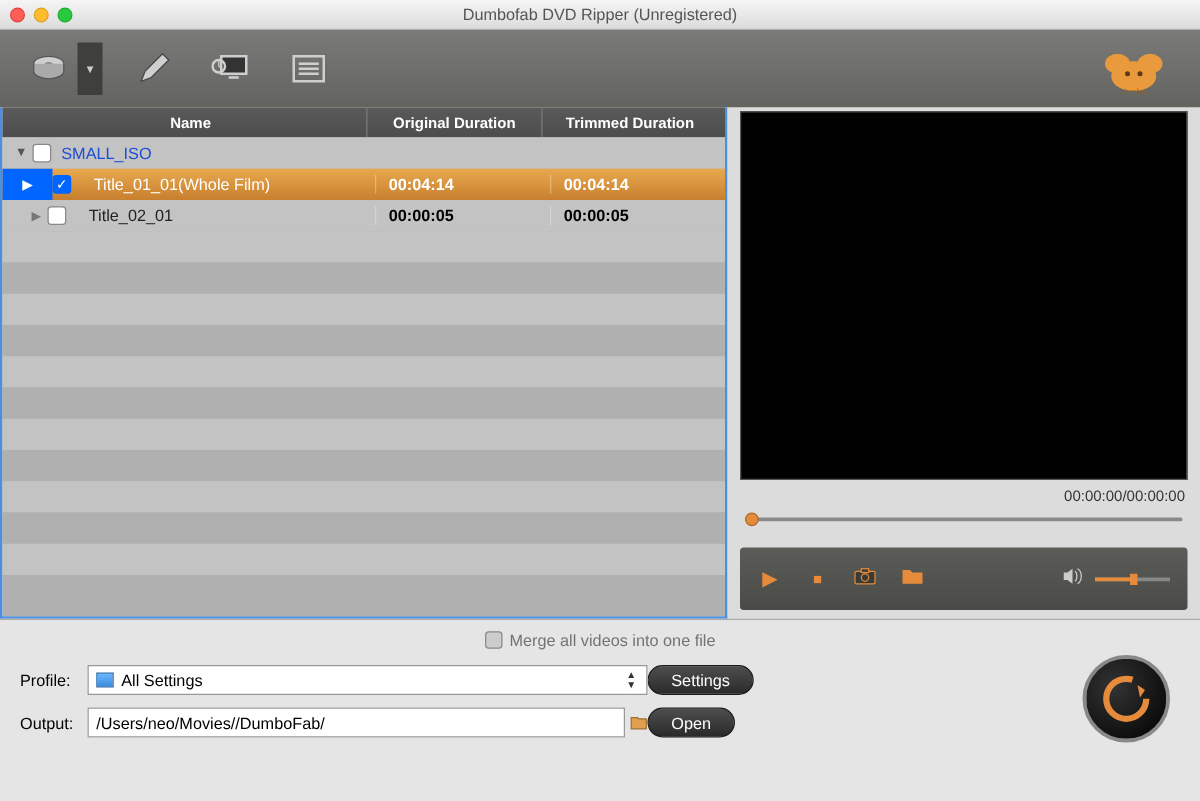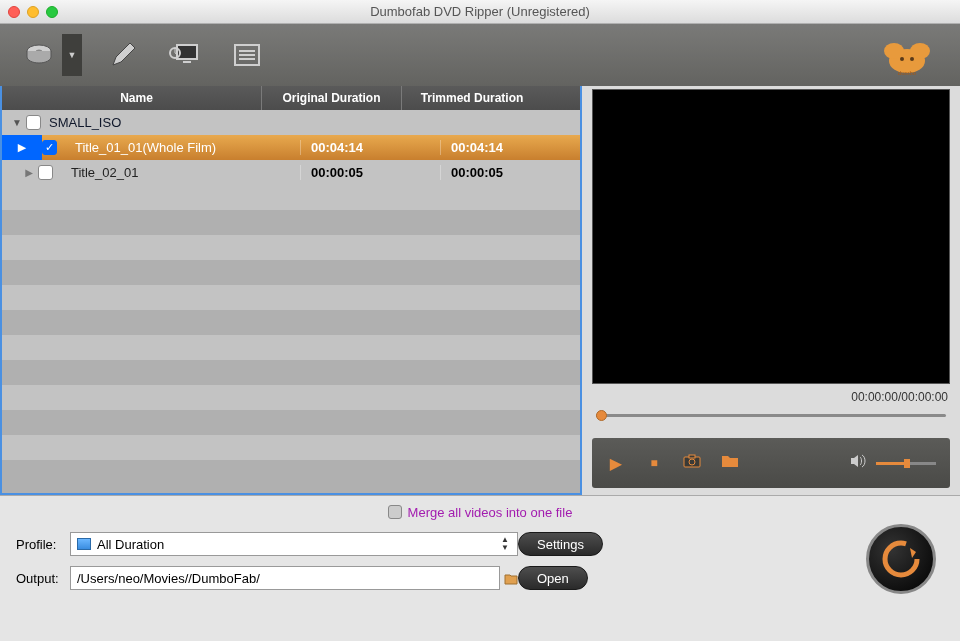--- a/index.html
+++ b/index.html
@@ -16,38 +16,38 @@
 .toolbar { height: 62px; background: linear-gradient(#7a7a78, #636360); display: flex; align-items: center; padding: 0 18px; gap: 20px; }
 .tool-btn { width: 42px; height: 42px; display: flex; align-items: center; justify-content: center; cursor: pointer; }
 .tool-btn svg { width: 32px; height: 32px; }
 .tool-dropdown-handle { width: 20px; height: 42px; background: #3f3f3c; display: flex; align-items: center; justify-content: center; margin-left: -18px; }
 .toolbar-logo { margin-left: auto; width: 70px; height: 44px; }
 
 .content { display: flex; height: 409px; }
 .table-pane { width: 582px; display: flex; flex-direction: column; border: 2px solid #4a90e2; border-top: none; }
 .table-header { height: 24px; background: linear-gradient(#5a5a5a, #4c4c4c); display: flex; color: #fff; font-size: 12px; font-weight: 600; }
 .th { display: flex; align-items: center; border-right: 1px solid #7a7a7a; }
-.th-name { width: 260px; padding-left: 10px; justify-content: center; }
+.th-name { width: 292px; padding-left: 10px; justify-content: center; }
 .th-orig { width: 140px; justify-content: center; }
 .th-trim { width: 140px; justify-content: center; border-right: none; }
 
 .table-body { flex: 1; background: #b0b0b0; }
 .row { height: 25px; display: flex; align-items: center; background: #c3c3c3; font-size: 13px; }
 .row:nth-child(even) { background: #b0b0b0; }
 .row.selected { background: linear-gradient(#e8a94e, #c87f2e); color: #fff; }
 .row.selected .row-name { color: #fff; }
 .play-cell { width: 40px; height: 100%; background: #0066ff; display: flex; align-items: center; justify-content: center; }
 .play-cell.spacer { background: transparent; }
 .tri { color: #fff; font-size: 11px; }
 .expand { width: 18px; text-align: center; color: #555; font-size: 10px; }
 .chk { width: 15px; height: 15px; background: #fff; border: 1px solid #888; border-radius: 3px; margin-right: 8px; display: flex; align-items: center; justify-content: center; }
 .chk.checked { background: #0066ff; border-color: #0066ff; color: #fff; font-size: 11px; }
 .row-name { flex: 1; color: #222; }
 .dur-cell { width: 140px; padding-left: 10px; border-left: 1px solid rgba(255,255,255,0.3); font-weight: bold; }
-.group-row .row-name { font-weight: 400; color: #0f172a; }
+.group-row .row-name { font-weight: 400; color: #1d4ed8; }
 .group-row { background: #c3c3c3 !important; }
 .title-row .row-name { padding-left: 10px; }
 
 .preview-pane { flex: 1; background: #dcdcdc; display: flex; flex-direction: column; padding: 2px 10px 0 10px; }
 .preview-video { width: 358px; height: 295px; background: #000; border: 1px solid #555; margin-top: 1px; }
 .preview-time { text-align: right; font-size: 12px; color: #333; padding: 6px 2px 4px 0; }
 .preview-slider { height: 14px; display: flex; align-items: center; padding: 0 4px; }
 .slider-track { flex: 1; height: 3px; background: #8a8a8a; border-radius: 2px; position: relative; }
 .slider-thumb { position: absolute; left: 0; top: -4px; width: 11px; height: 11px; background: #e68a3c; border-radius: 50%; border: 1px solid #b06a2a; }
 .preview-controls { height: 50px; background: linear-gradient(#5b5b58, #4a4a47); margin-top: 16px; display: flex; align-items: center; padding: 0 14px; gap: 18px; border-radius: 3px; }
@@ -62,21 +62,21 @@
 .fb-select { height: 22px; background: #fff; border: 1px solid #888; display: flex; align-items: center; padding: 0 18px 0 6px; font-size: 12px; position: relative; }
 .fb-select::after { content: "▾"; position: absolute; right: 4px; font-size: 10px; }
 .fb-video { width: 46px; }
 .fb-audio { width: 108px; }
 .fb-sub { width: 86px; }
 .fb-forced { display: flex; align-items: center; gap: 4px; font-size: 10px; color: #888; margin-left: 4px; }
 .fb-forced-chk { width: 12px; height: 12px; border: 1px solid #999; background: #ddd; border-radius: 2px; }
 .trash-btn { width: 20px; height: 20px; margin-left: 6px; display: flex; align-items: center; justify-content: center; }
 
 .bottom { height: 116px; background: #e5e5e5; border-top: 1px solid #bbb; border-top: 1px solid #aaa; padding: 6px 16px; position: relative; }
-.merge-row { display: flex; justify-content: center; align-items: center; gap: 6px; font-size: 13px; color: #a21caf; height: 20px; }
+.merge-row { display: flex; justify-content: center; align-items: center; gap: 6px; font-size: 13px; color: #737373; height: 20px; }
 .merge-chk { width: 14px; height: 14px; border: 1px solid #888; border-radius: 3px; background: #ccc; }
 .bottom-row { display: flex; align-items: center; margin-top: 10px; }
 .br-label { width: 54px; font-size: 13px; color: #000; }
 .profile-input { flex: 0 0 448px; height: 24px; border: 1px solid #999; background: #fff; display: flex; align-items: center; padding: 0 6px; font-size: 13px; position: relative; }
 .profile-input .stepper { position: absolute; right: 2px; width: 14px; display: flex; flex-direction: column; font-size: 8px; line-height: 8px; color: #333; }
 .folder-icon-inline { width: 14px; height: 14px; margin-left: 4px; }
 .dark-btn { height: 24px; padding: 0 18px; background: linear-gradient(#4e4e4e, #2a2a2a); color: #fff; font-size: 13px; border-radius: 12px; display: flex; align-items: center; justify-content: center; border: 1px solid #1a1a1a; cursor: pointer; }
 .convert-btn { position: absolute; right: 24px; top: 28px; width: 70px; height: 70px; border-radius: 50%; background: radial-gradient(circle at 35% 35%, #333, #000); border: 3px solid #888; display: flex; align-items: center; justify-content: center; cursor: pointer; }
 .convert-btn svg { width: 42px; height: 42px; }
 .output-input { flex: 0 0 430px; height: 24px; border: 1px solid #999; background: #fff; padding: 0 6px; font-size: 13px; display: flex; align-items: center; }
@@ -229,21 +229,21 @@
 
 <div class="bottom">
   <div class="merge-row">
     <div class="merge-chk"></div>
     <span>Merge all videos into one file</span>
   </div>
   <div class="bottom-row">
     <div class="br-label">Profile:</div>
     <div class="profile-input">
       <div class="devices-icon"></div>
-      <span>All Duration</span>
+      <span>All Settings</span>
       <div class="stepper">
           <span>▲</span>
           <span>▼</span>
         </div>
     </div>
     <div class="dark-btn">Settings</div>
   </div>
   <div class="bottom-row">
     <div class="br-label">Output:</div>
     <div class="output-input">

